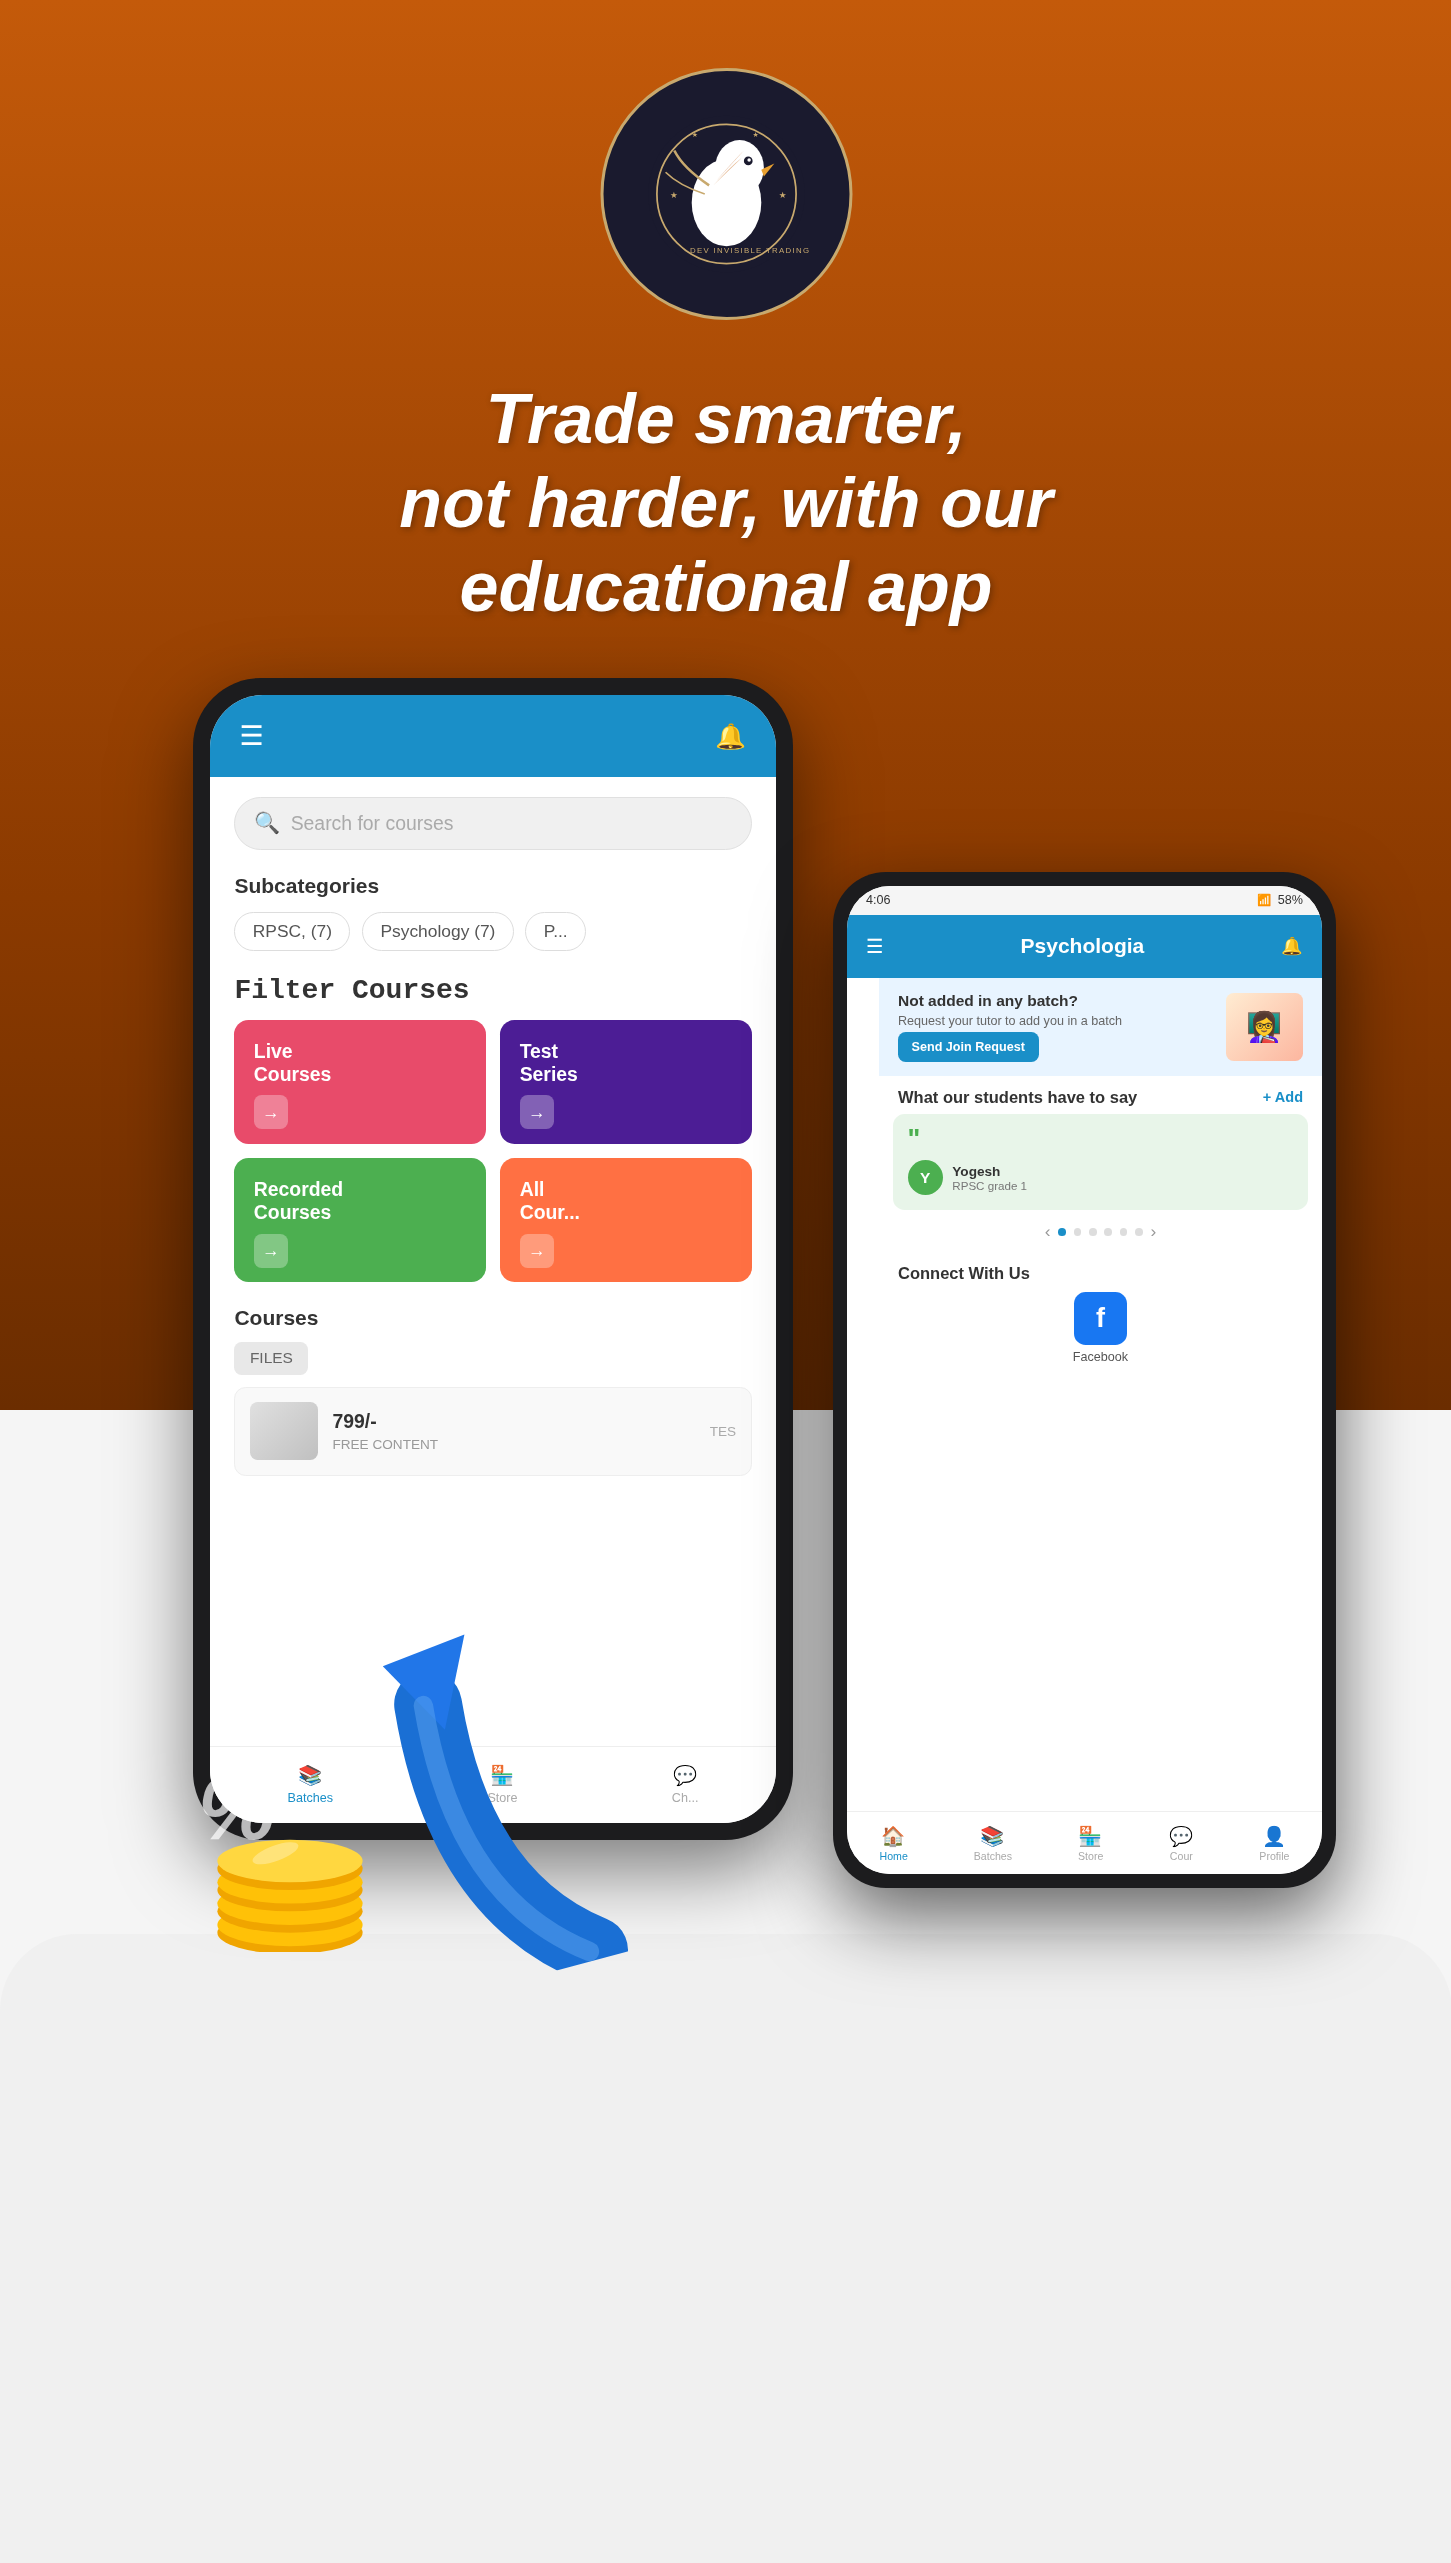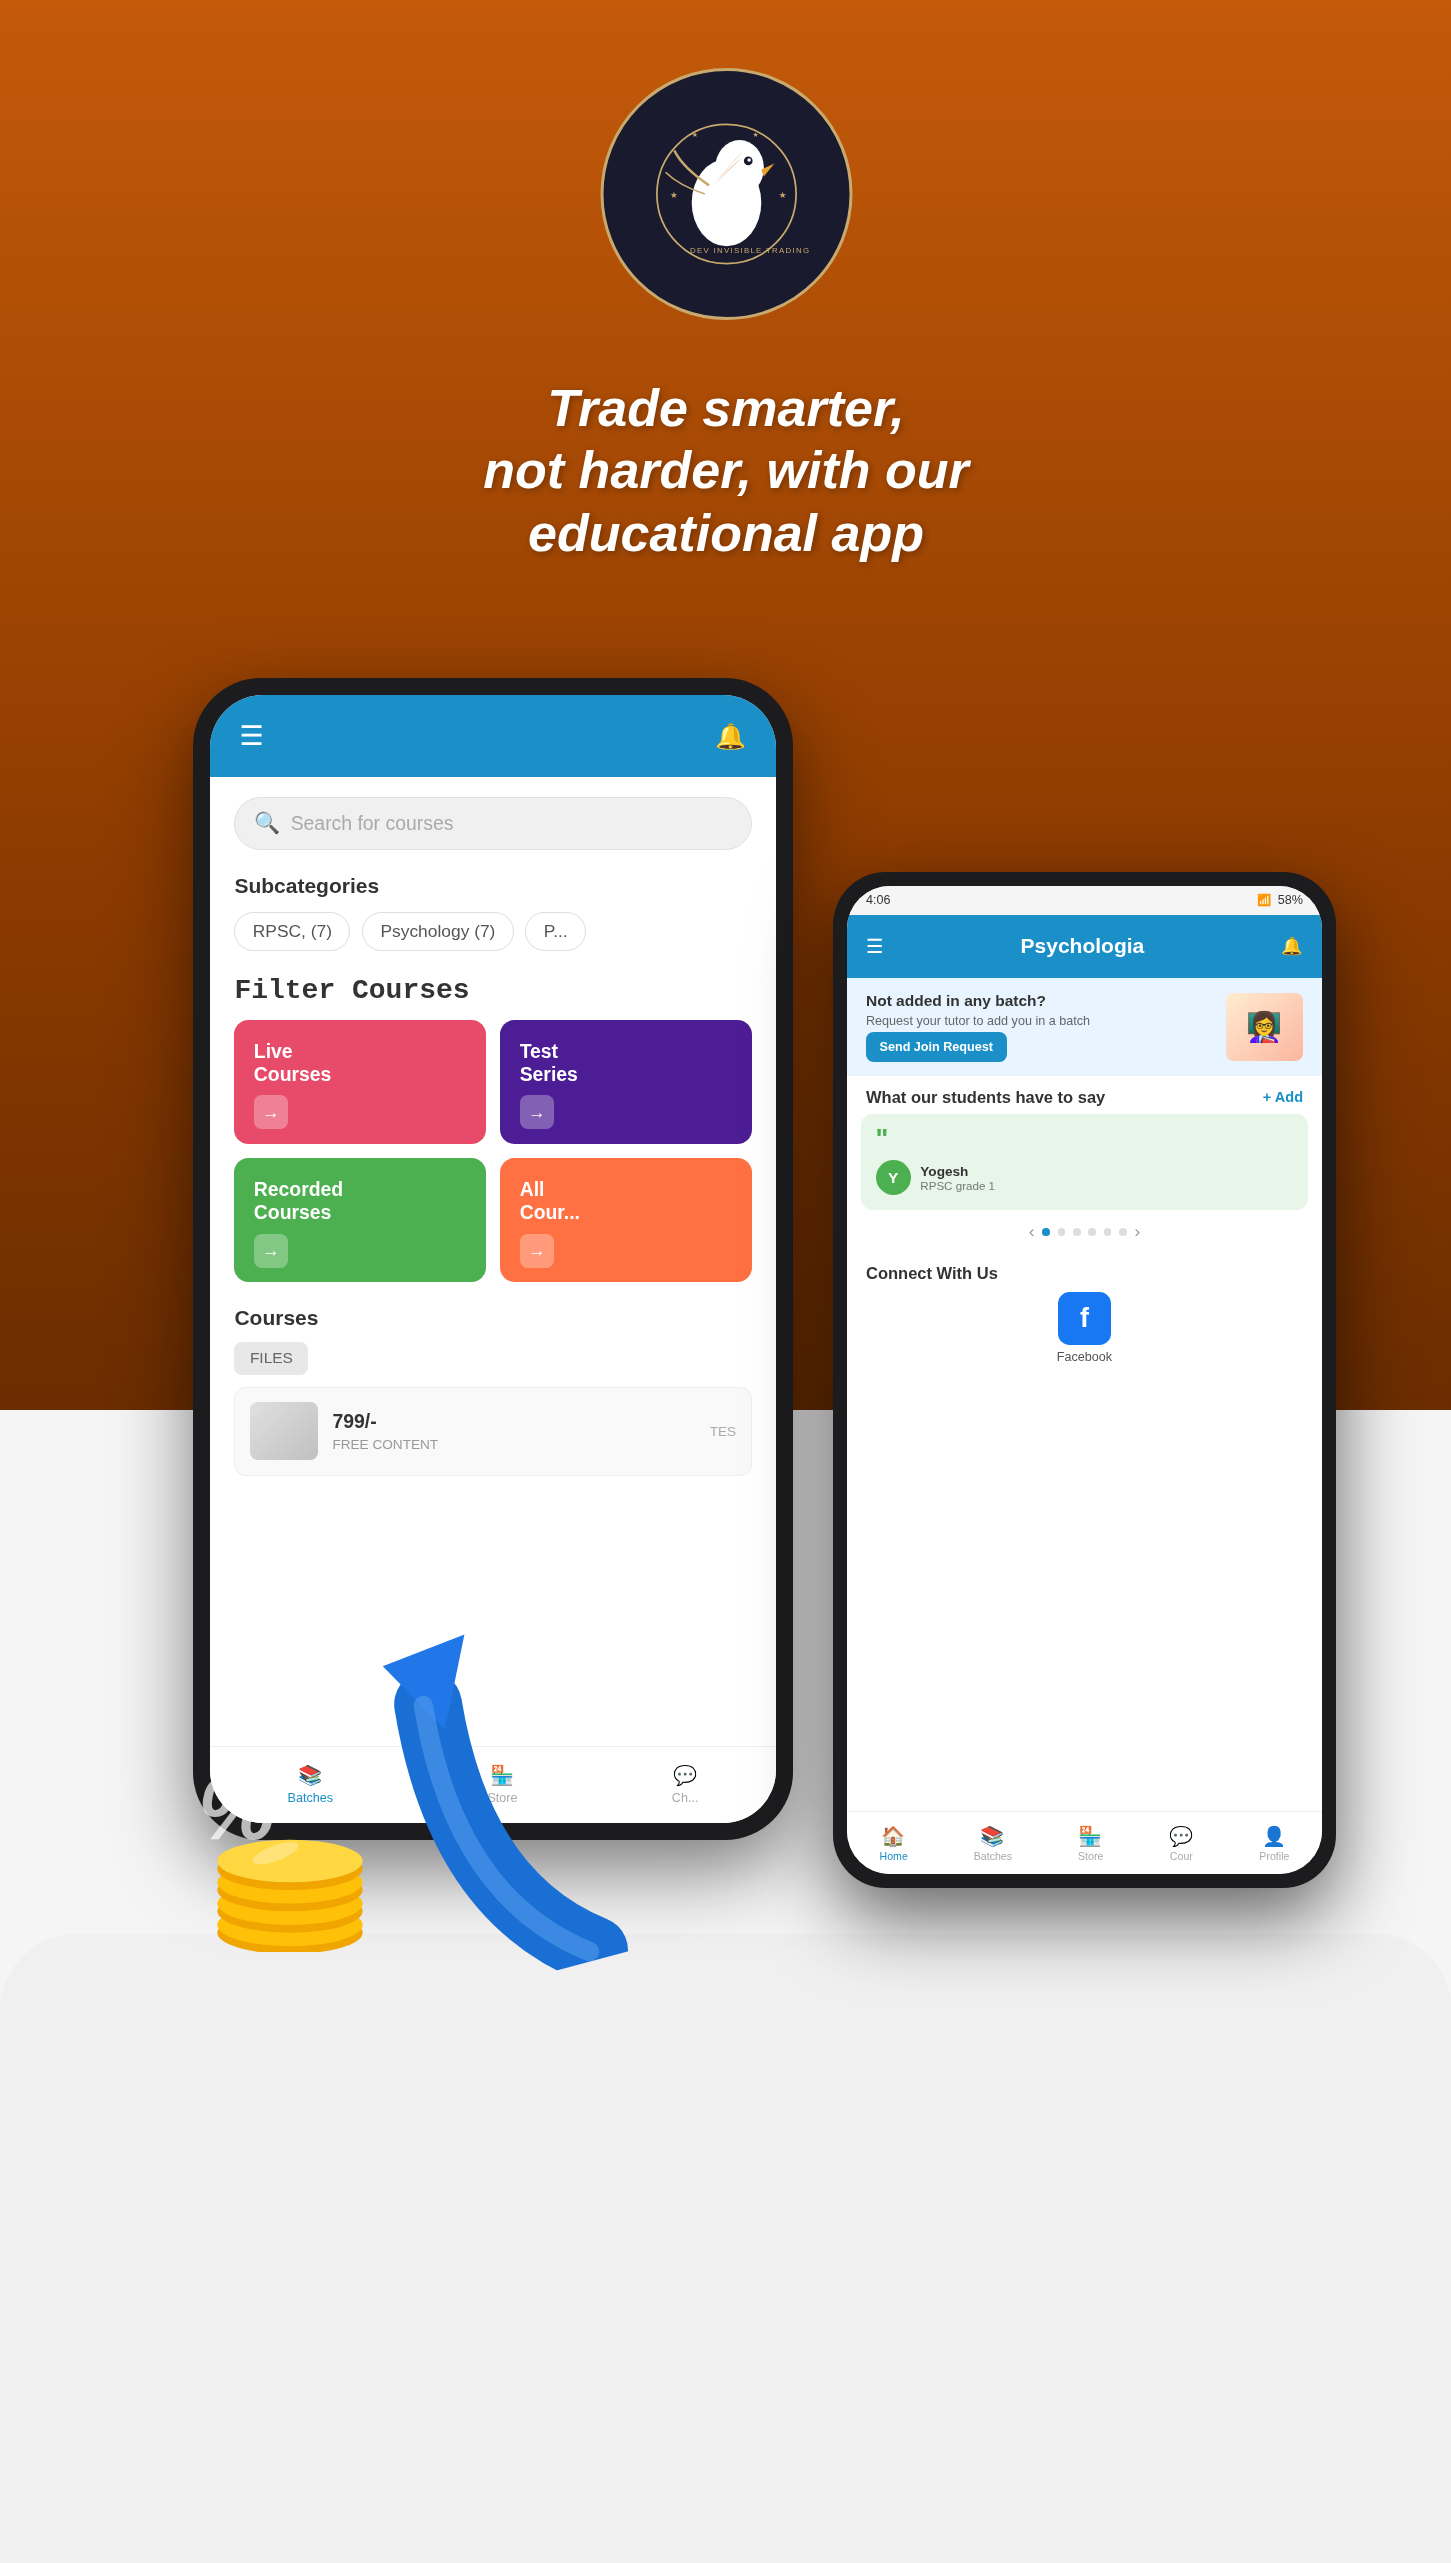--- a/index.html
+++ b/index.html
@@ -43,21 +43,21 @@
 
     
     .headline {
       position: absolute;
       top: 377px;
       left: 50%;
       transform: translateX(-50%);
       width: 871px;
       text-align: center;
       color: white;
-      font-size: 52px;
+      font-size: 70px;
       font-weight: 900;
       font-style: italic;
       line-height: 1.2;
       text-shadow: 1.9px 1.9px 7.7px rgba(0,0,0,0.3);
     }
 
     
     .phones-container {
       position: absolute;
       top: 678px;
@@ -294,20 +294,21 @@
       color: white;
       font-size: 21px;
       font-weight: bold;
     }
     .small-content {
       flex: 1;
       background: white;
       overflow: hidden;
       display: flex;
       flex-direction: column;
+      padding-left: 32px;
     }
     .join-batch-banner {
       background: #e8f4ff;
       padding: 14.5px 19.4px;
       display: flex;
       justify-content: space-between;
       align-items: center;
       gap: 9.7px;
       flex-shrink: 0;
     }

